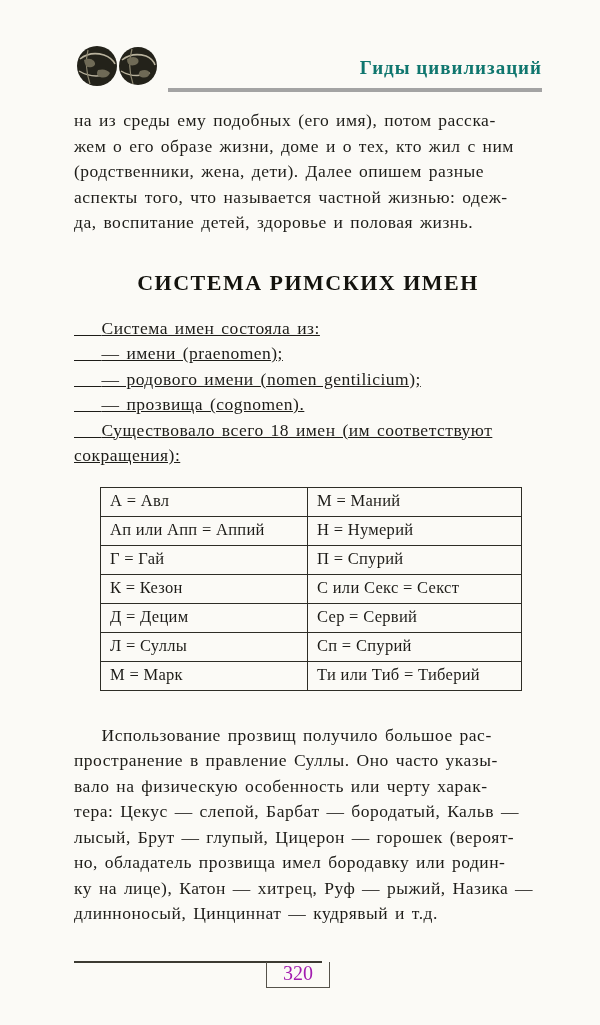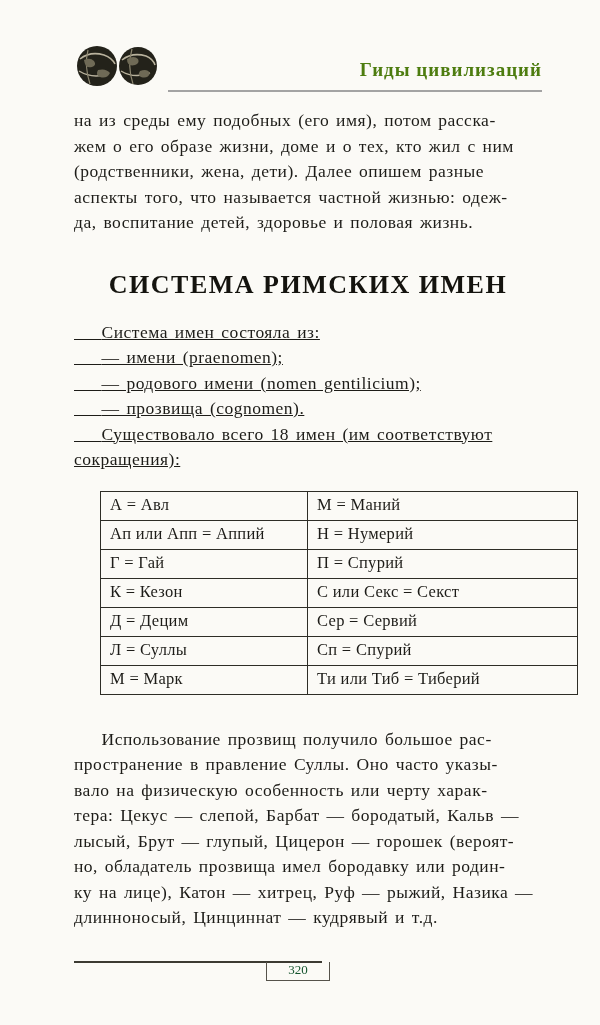--- a/index.html
+++ b/index.html
@@ -11,82 +11,82 @@
     position:relative;
     overflow:hidden;
   }
   .page { padding:44px 58px 0 74px; }
 
   
   .header { display:flex; align-items:flex-end; }
   .globes { width:94px; flex:0 0 auto; }
   .header-right {
     flex:1;
-    border-bottom:2px solid #a3a3a3;
+    border-bottom:4px solid #a3a3a3;
     padding-bottom:9px;
     text-align:right;
     font-weight:bold;
     font-size:19px;
     letter-spacing:1px;
-    color:#4d7c0f;
+    color:#0f766e;
   }
 
   
   .body-text {
     white-space:pre-wrap;
     font-size:17.5px;
     line-height:25.5px;
     letter-spacing:0.5px;
     word-spacing:2px;
     margin:0;
   }
   .intro   { margin-top:16px; }
   .listing { margin-top:20px;text-decoration:underline; }
   .closing { margin-top:32px; }
 
   .heading {
     text-align:center;
     font-weight:bold;
-    font-size:26px;
+    font-size:22px;
     letter-spacing:1.5px;
     margin:34px 0 0 0;
     color:#14130e;
   }
 
   
   table.names {
     border-collapse:collapse;
     margin:18px 0 0 26px;
-    width:478px;
+    width:422px;
     font-size:16.5px;
     letter-spacing:0.3px;
   }
   table.names td {
     border:1px solid #2e2d26;
     padding:2px 8px 3px 9px;
     height:23px;
     line-height:22px;
   }
   table.names td:first-child { width:189px; }
 
   
   .footer { position:absolute; left:74px; bottom:32px; width:468px; height:32px; }
   .footer-rule {
     position:absolute; top:0; left:0; width:248px;
     border-top:2.5px solid #3c3a32;
   }
   .folio {
     position:absolute; top:1px; left:192px; width:62px;
     text-align:center;
-    font-size:13px;
+    font-size:20px;
     padding-bottom:2px;
     border-left:1px solid #55524a;
     border-right:1px solid #55524a;
     border-bottom:1px solid #55524a;
-    color:#14532d;
+    color:#a21caf;
   }
 </style>
 </head>
 <body>
 
 <div class="page">
 
   <div class="header">
     <span class="globes">
       <svg width="94" height="44" viewBox="0 0 94 44" aria-hidden="true">

